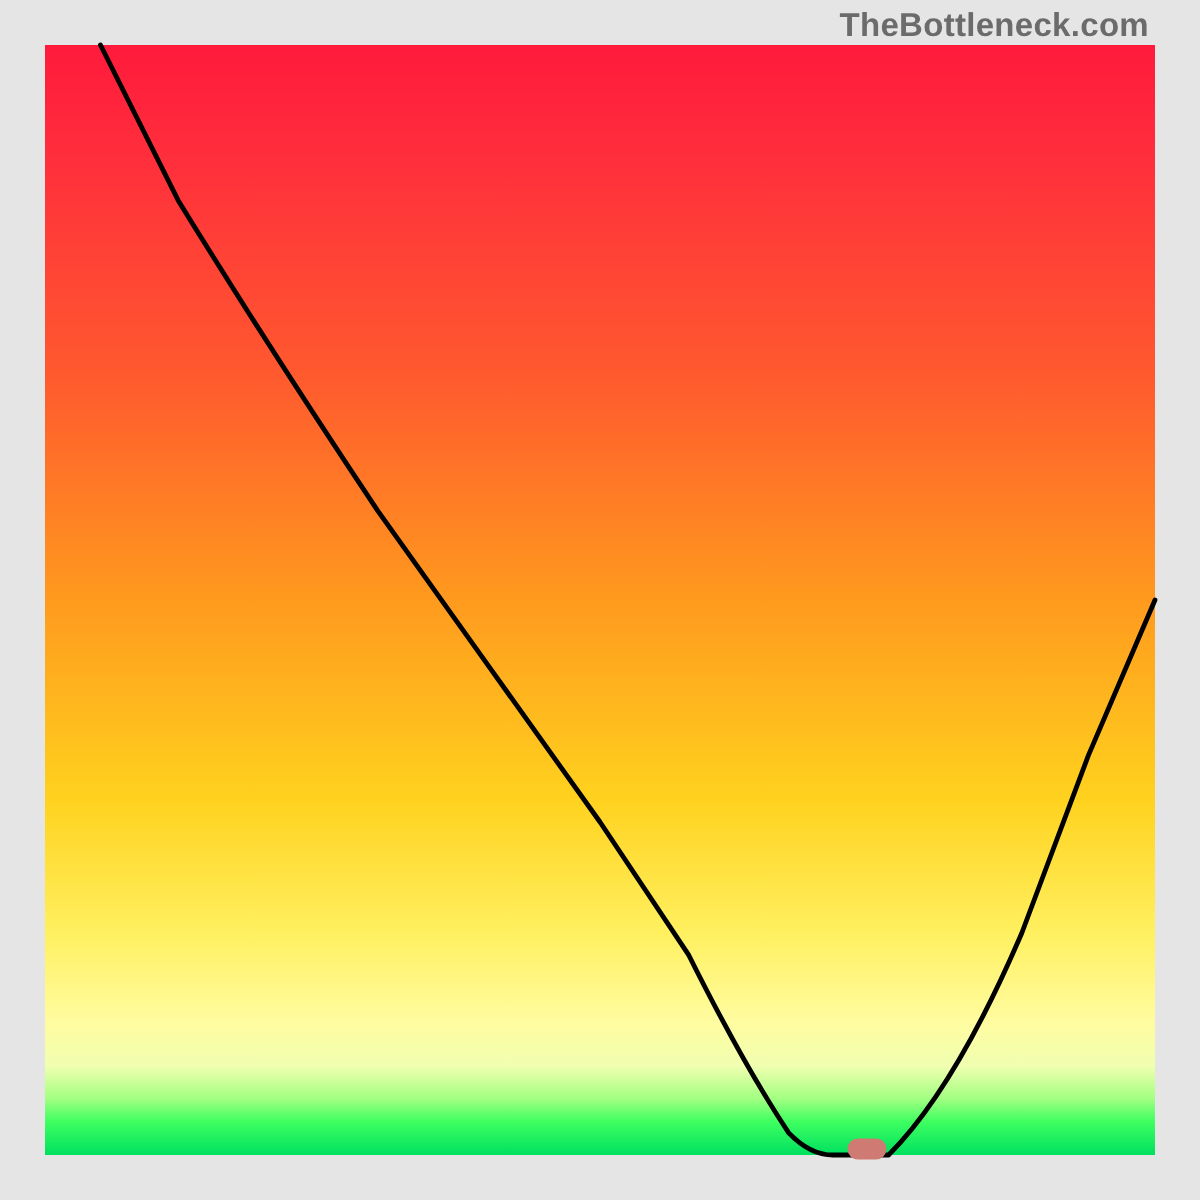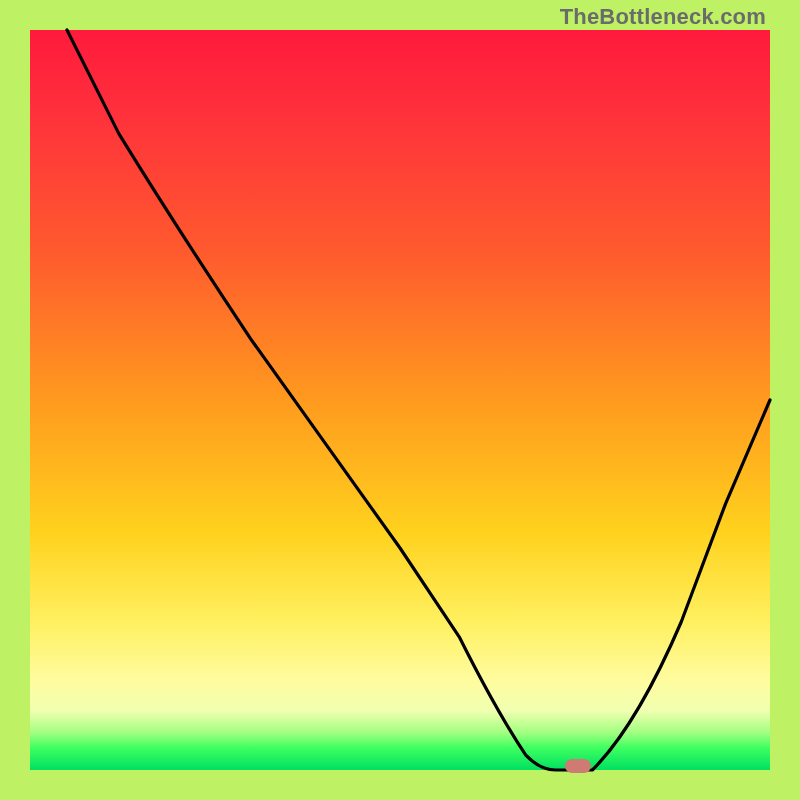--- a/index.html
+++ b/index.html
@@ -7,21 +7,21 @@
     padding: 0;
     width: 800px;
     height: 800px;
     background: #000;
     overflow: hidden;
   }
   .chart-wrap {
     position: relative;
     width: 800px;
     height: 800px;
-    background: #bef264;
+    background: #e5e5e5;
   }
   .plot-area {
     position: absolute;
     left: 30px;
     top: 30px;
     width: 740px;
     height: 740px;
     
     background:
       linear-gradient(

